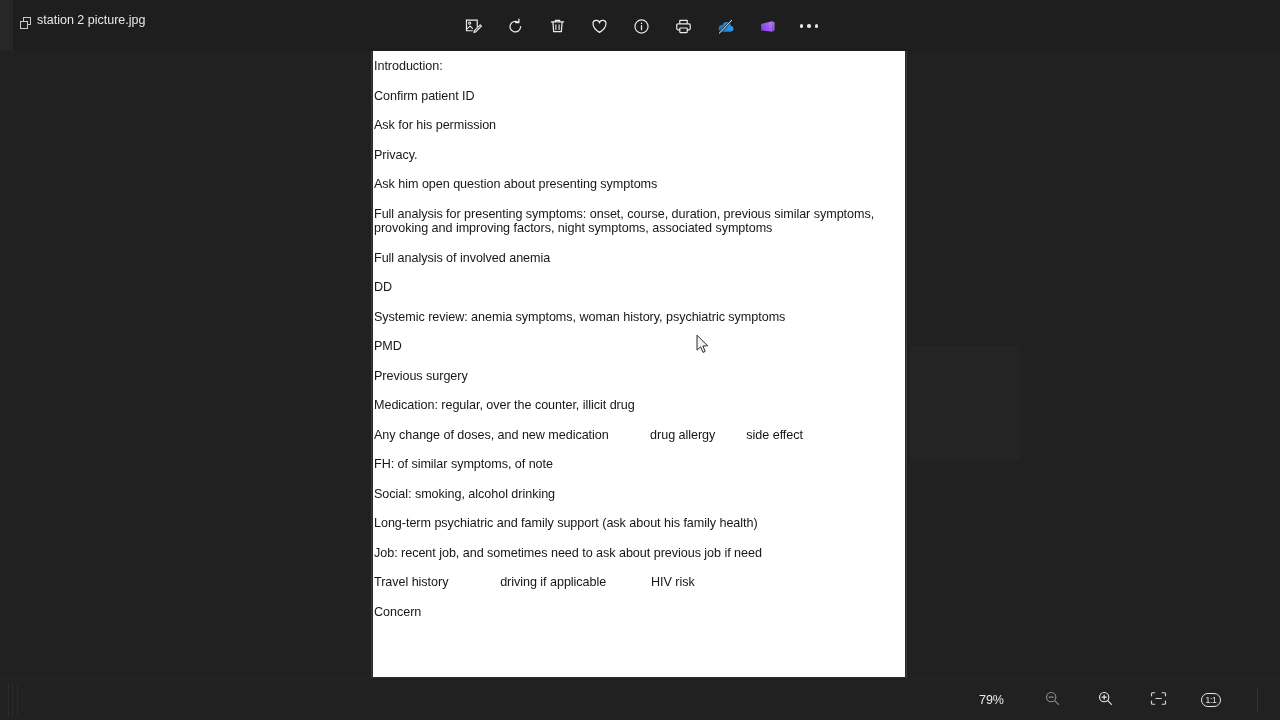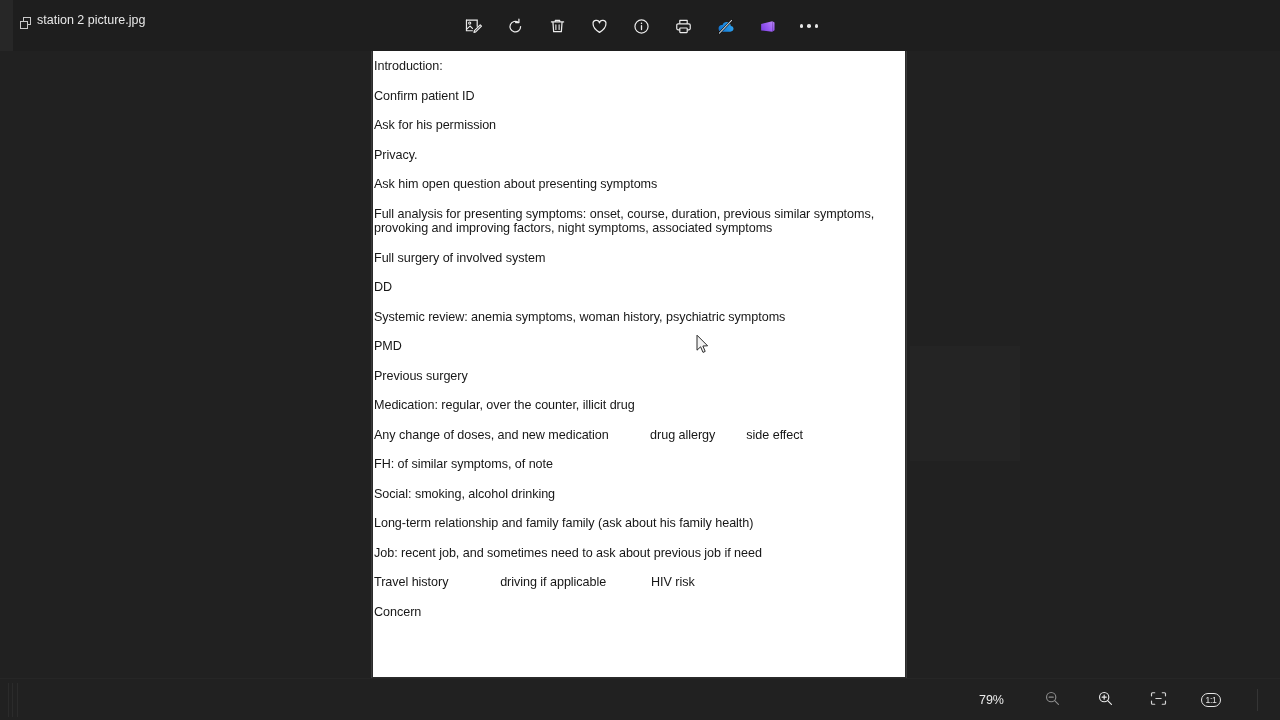--- a/index.html
+++ b/index.html
@@ -337,30 +337,30 @@
     <div class="viewer-tint"></div>
 
     <div class="page">
       <div class="page-inner">
         <p class="doc-line">Introduction:</p>
         <p class="doc-line">Confirm patient ID</p>
         <p class="doc-line">Ask for his permission</p>
         <p class="doc-line">Privacy.</p>
         <p class="doc-line">Ask him open question about presenting symptoms</p>
         <p class="doc-line">Full analysis for presenting symptoms: onset, course, duration, previous similar symptoms, provoking and improving factors, night symptoms, associated symptoms</p>
-        <p class="doc-line">Full surgery of involved system</p>
+        <p class="doc-line">Full analysis of involved anemia</p>
         <p class="doc-line">DD</p>
         <p class="doc-line">Systemic review: anemia symptoms, woman history, psychiatric symptoms</p>
         <p class="doc-line">PMD</p>
         <p class="doc-line">Previous surgery</p>
         <p class="doc-line">Medication: regular, over the counter, illicit drug</p>
         <p class="doc-line">Any change of doses, and new medication            drug allergy         side effect</p>
         <p class="doc-line">FH: of similar symptoms, of note</p>
         <p class="doc-line">Social: smoking, alcohol drinking</p>
-        <p class="doc-line">Long-term relationship and family family (ask about his family health)</p>
+        <p class="doc-line">Long-term psychiatric and family support (ask about his family health)</p>
         <p class="doc-line">Job: recent job, and sometimes need to ask about previous job if need</p>
         <p class="doc-line">Travel history               driving if applicable             HIV risk</p>
         <p class="doc-line">Concern</p>
       </div>
     </div>
 
     <span class="cursor">
       <svg width="14" height="21" viewBox="0 0 14 21">
         <path d="M1 1.2 L1 16.2 L4.6 12.8 L7.0 18.4 L9.2 17.4 L6.9 12.0 L11.6 11.8 Z" fill="#f2f2f2" stroke="#2b2b2b" stroke-width="1"></path>
       </svg>

